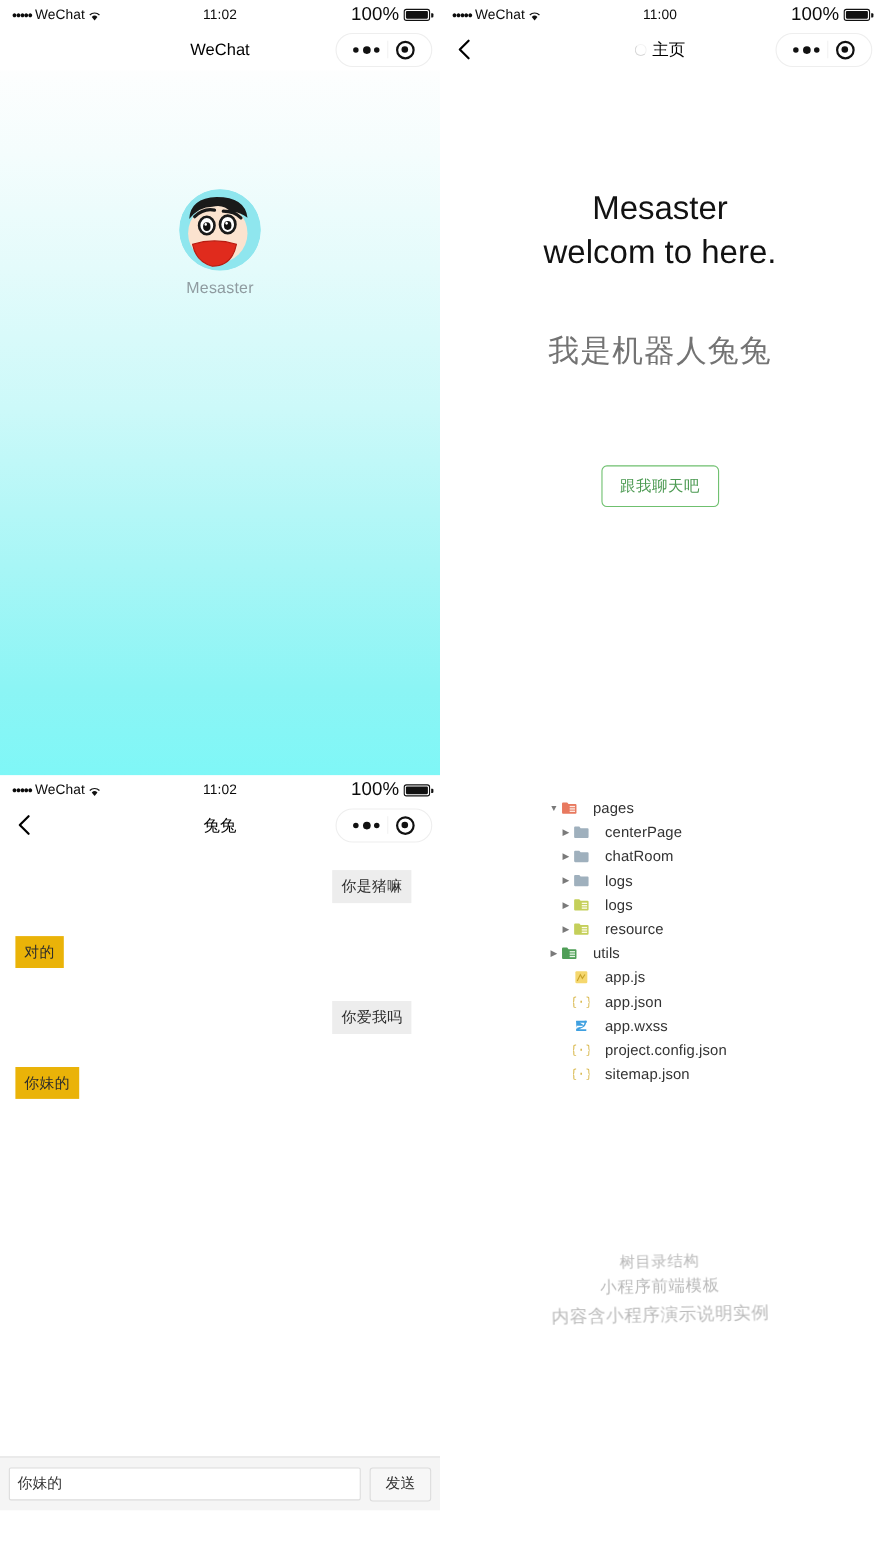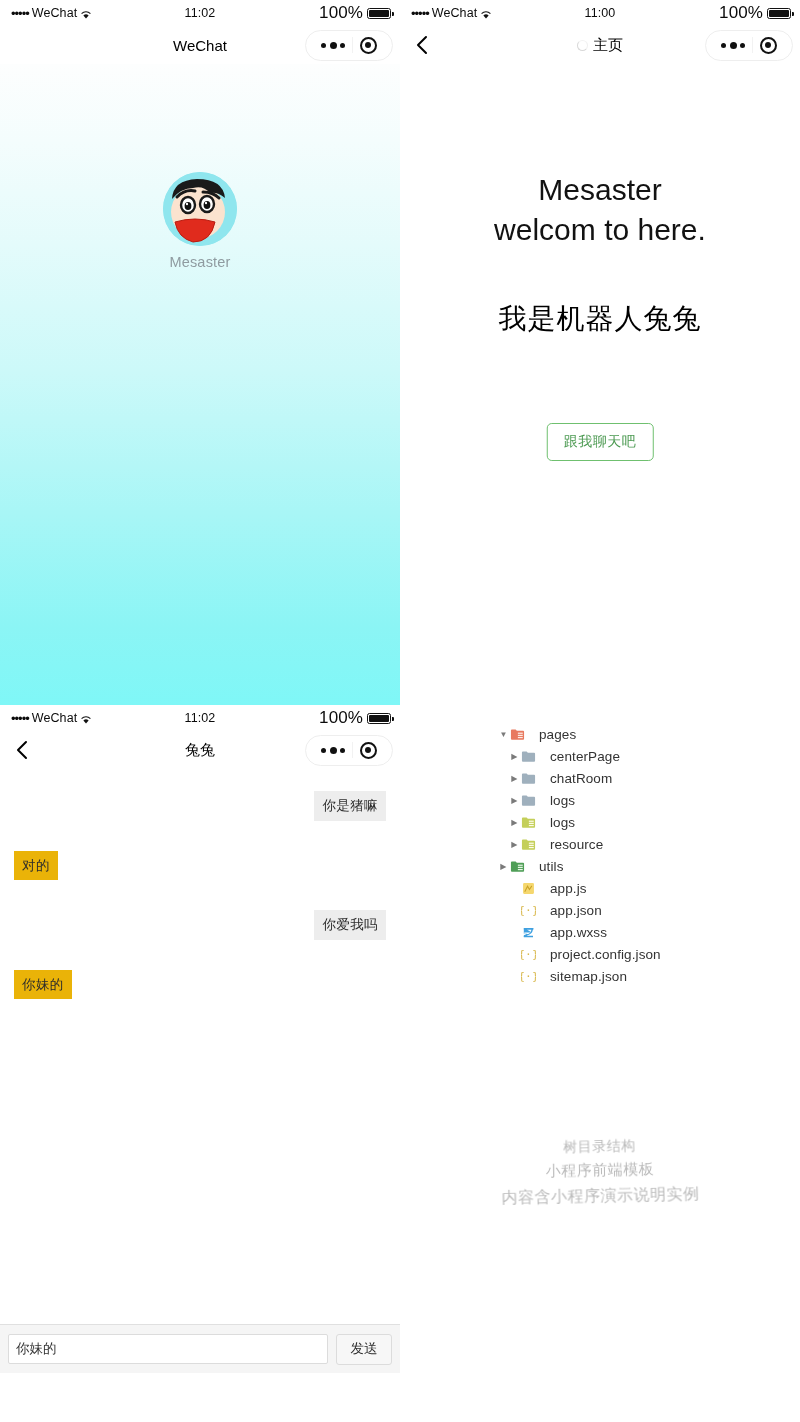--- a/index.html
+++ b/index.html
@@ -101,21 +101,21 @@
   .welcome-cn { font-size: 17px; color: #2f3f3c; margin-top: 8px; letter-spacing: 1px; }
 
   
   .home-body { height: 641px; width: 100%; background: #fff; position: relative; }
   .home-title {
     position: absolute; left: 0; right: 0; top: 106px; text-align: center;
     font-size: 30px; line-height: 1.32; color: #121212; font-weight: 400;
   }
   .home-sub {
     position: absolute; left: 0; right: 0; top: 236px; text-align: center;
-    font-size: 28px; color: #000000; letter-spacing: 1px;
+    font-size: 28px; color: #737373; letter-spacing: 1px;
   }
   .chat-btn {
     position: absolute; left: 50%; transform: translateX(-50%); top: 327px;
     min-width: 98px; padding: 9px 16px;
     border: 1px solid #6fc06f; border-radius: 5px; background: #fff;
     color: #4c9a52; font-size: 14px; letter-spacing: .5px;
     display: flex; align-items: center; justify-content: center; margin-top: 32px;
   }
 
   
@@ -125,21 +125,21 @@
   }
   .msg-row { display: flex; margin-bottom: 30px; }
   .msg-row.left { justify-content: flex-start; }
   .msg-row.right { justify-content: flex-end; }
   .bubble {
     font-size: 13.5px; color: #2c2c2c; padding: 5px 8px;
     max-width: 250px; line-height: 1.45; letter-spacing: .4px;
   }
   .bubble.them { background: #eab308; }
   .bubble.me { background: #ededed; }
-  .msg-row.right { margin-right: 6px; }
+  .msg-row.right { margin-right: 18px; }
   .msg-row.left { margin-left: 6px; }
   .chat-footer {
     position: absolute; left: 0; bottom: 0; width: 400px; height: 49px;
     background: #f5f5f5; border-top: 1px solid #e0e0e0;
     display: flex; align-items: center; padding: 0 8px; gap: 8px;
   }
   .chat-input {
     flex: 1; height: 30px; background: #fff; border: 1px solid #dcdcdc;
     border-radius: 2px; padding: 0 7px;
     display: flex; align-items: center;

